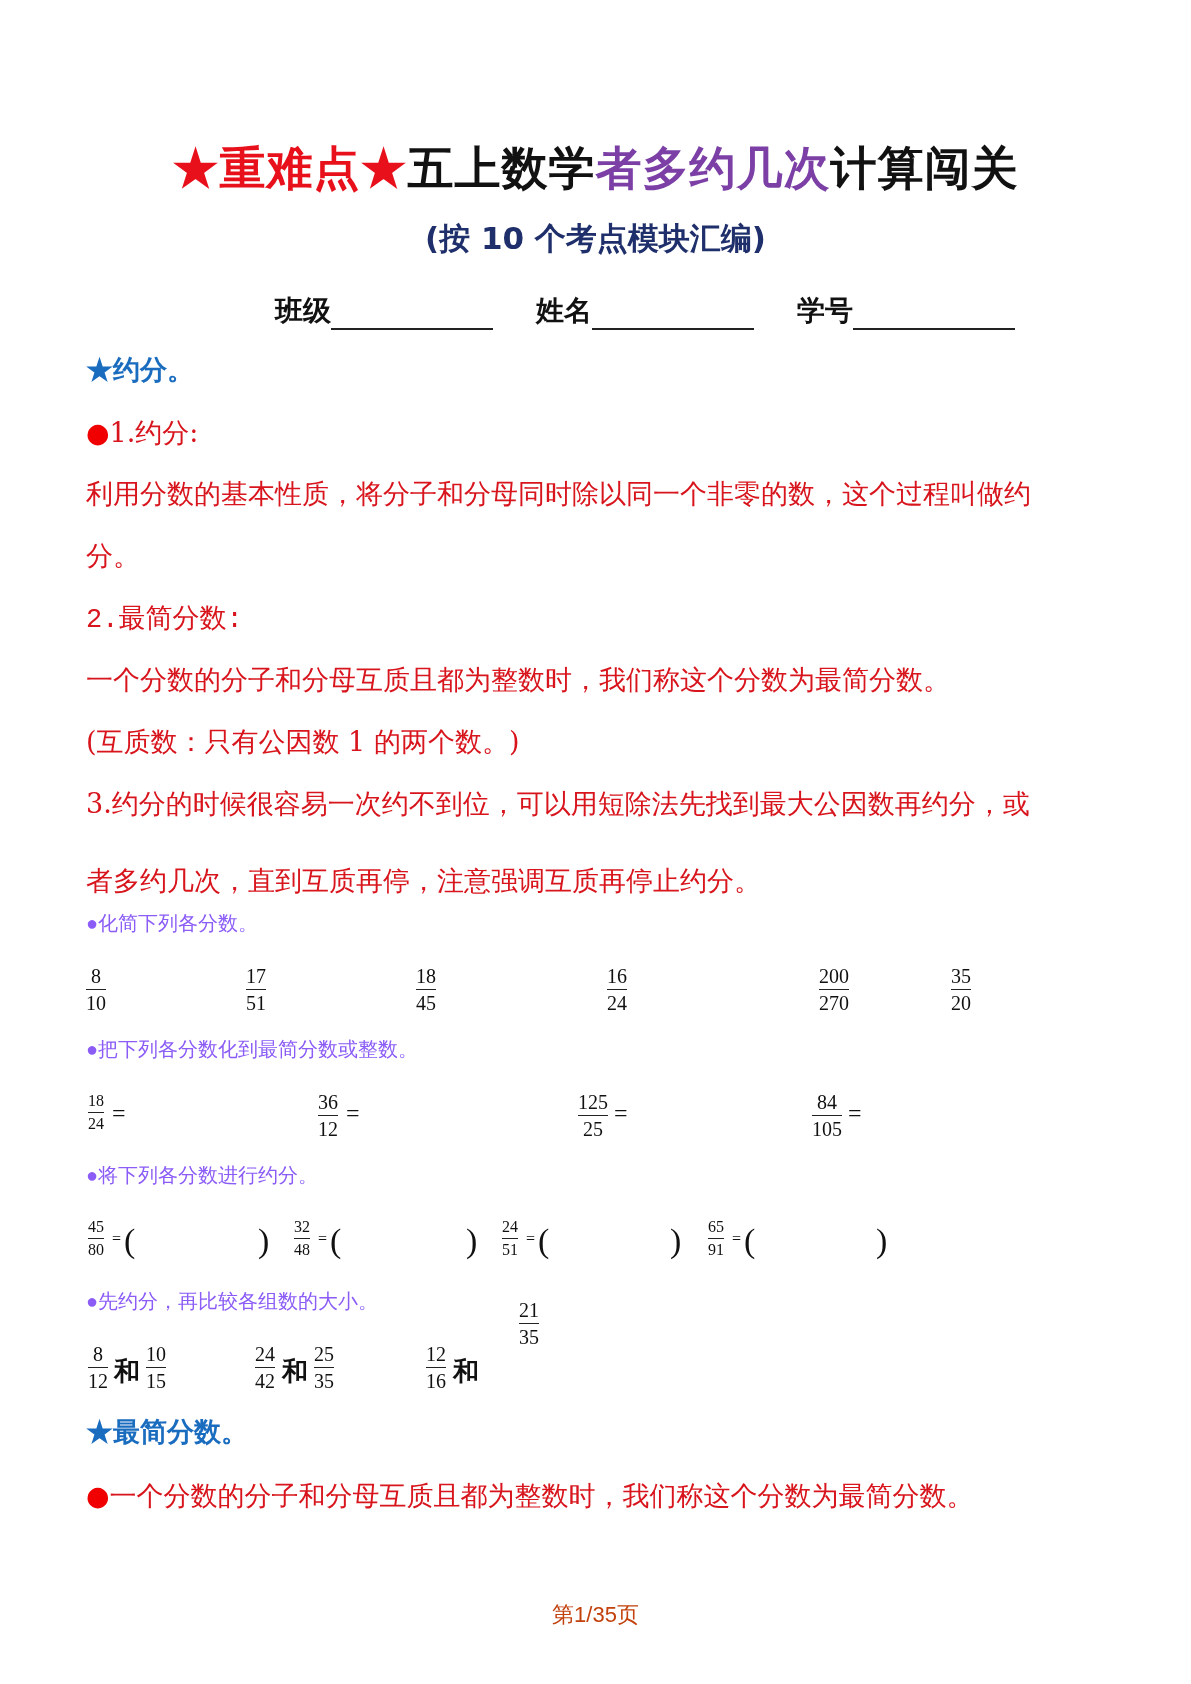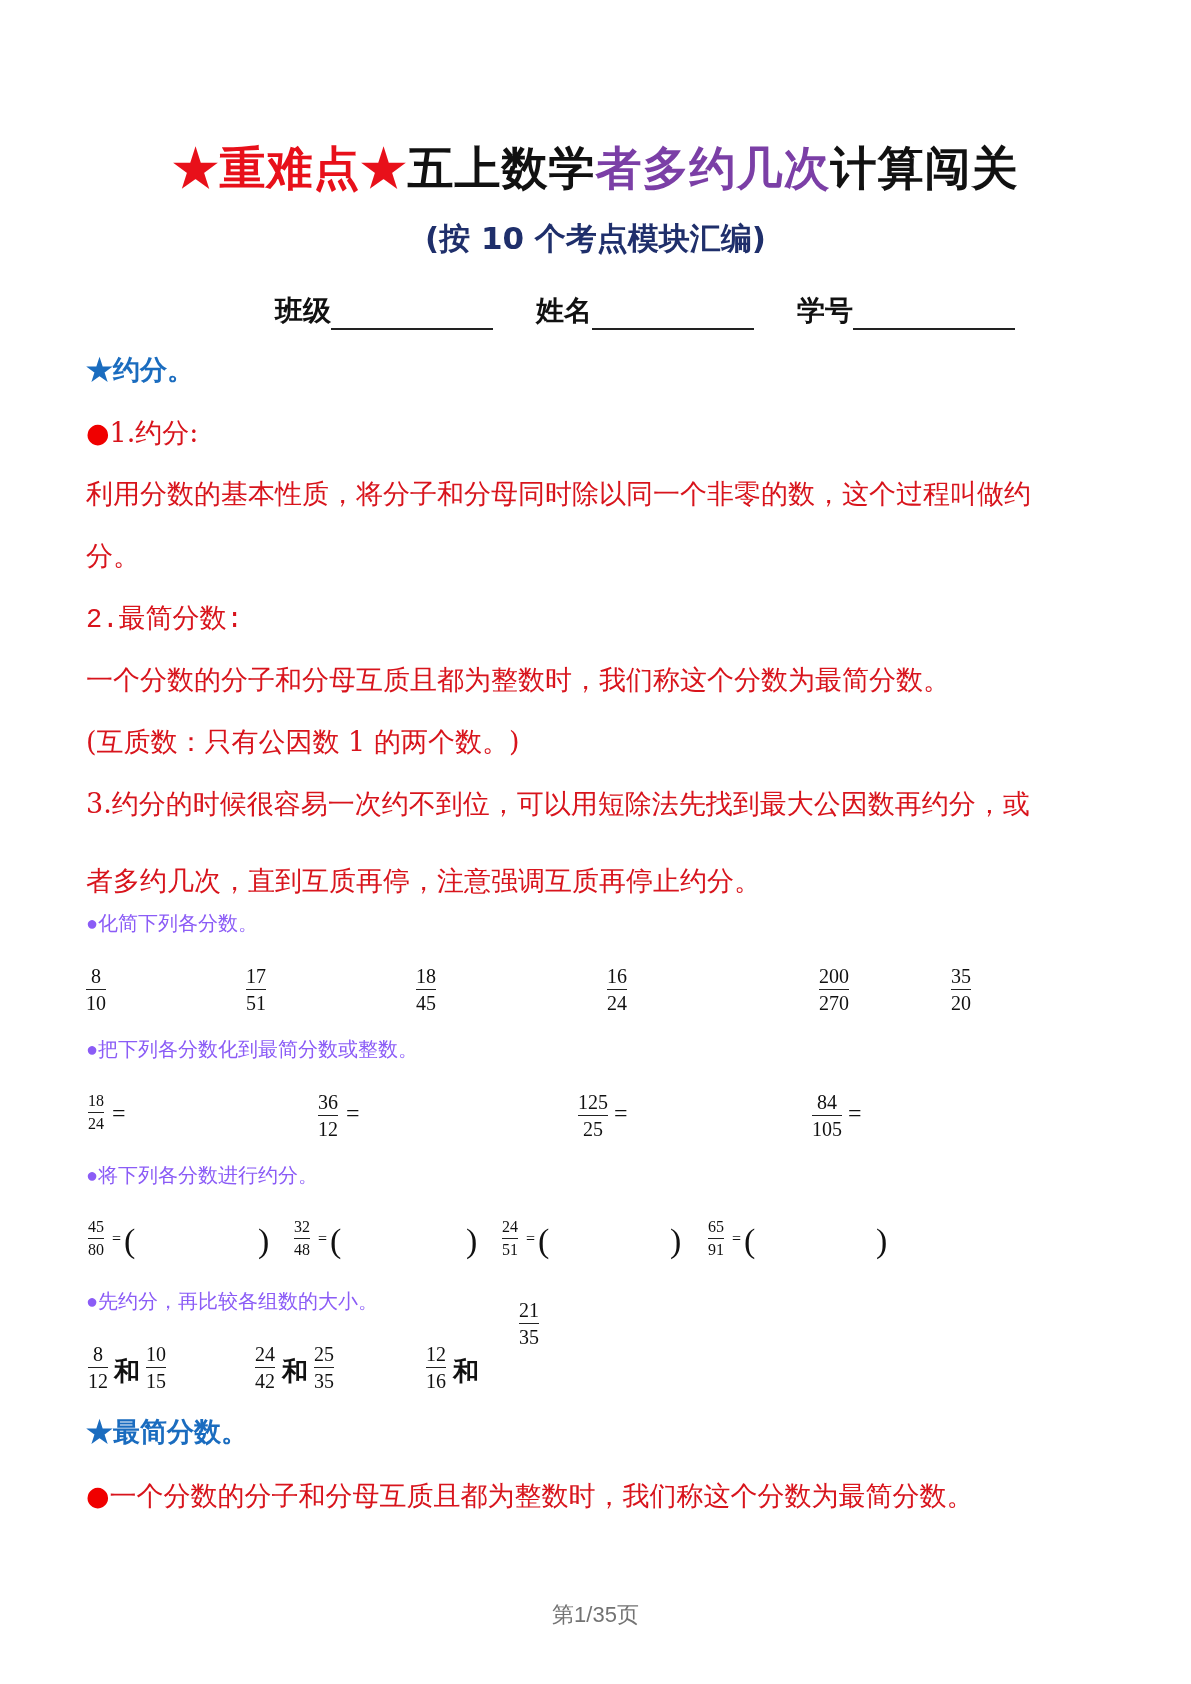--- a/index.html
+++ b/index.html
@@ -42,21 +42,21 @@
     }
     .frac .num, .frac .den { line-height: 1; }
     .frac .bar { border-top: 1.5px solid #222; align-self: stretch; margin: 3px 0 3px 0; }
     .f-lg { font-size: 20px; }
     .f-sm { font-size: 16px; }
     .eq { position: absolute; font-family: "Liberation Serif", serif; color: #111; }
     .paren { position: absolute; font-family: "Liberation Serif", serif; font-size: 34px; color: #111; }
     .he { position: absolute; font-size: 26px; font-weight: bold; font-family: "DejaVu Serif", serif; color: #111; }
     .footer {
       position: absolute; left: 0; right: 0; top: 1600px; text-align: center;
-      font-size: 22px; font-family: "Liberation Sans", sans-serif; color: #737373;
+      font-size: 22px; font-family: "Liberation Sans", sans-serif; color: #c2410c;
     }
   </style>
 </head>
 <body>
 
 <div class="title">
   <span class="t-red">★</span><span class="t-red">重难点</span><span class="t-red">★</span><span class="t-black">五上数学</span><span class="t-purple">者多约几次</span><span class="t-black">计算闯关</span>
 </div>
 <div class="subtitle">(按 10 个考点模块汇编)</div>
 

